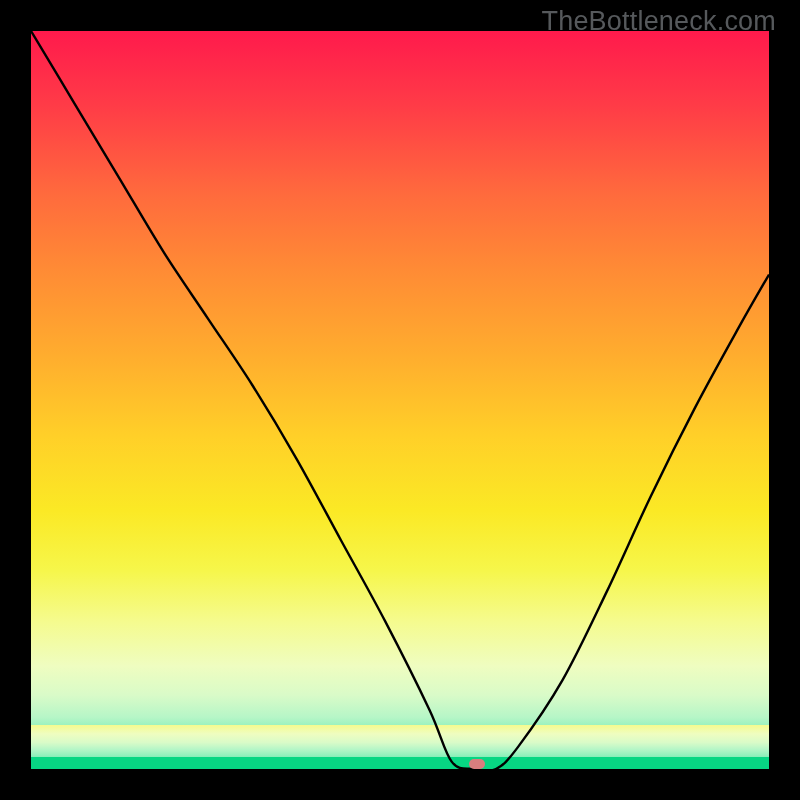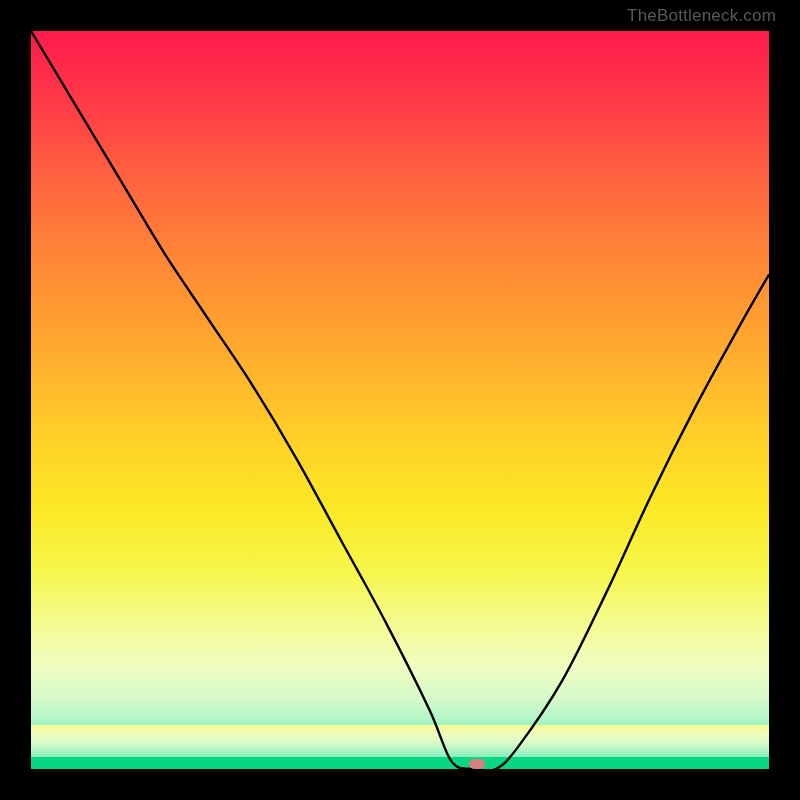--- a/index.html
+++ b/index.html
@@ -82,21 +82,21 @@
     position: absolute;
     inset: 0;
     width: 100%;
     height: 100%;
   }
   .watermark {
     position: absolute;
     top: 6px;
     right: 24px;
     font-family: Arial, Helvetica, sans-serif;
-    font-size: 17px;
+    font-size: 27px;
     color: #56595c;
     letter-spacing: 0.2px;
     font-weight: 500;
   }
 </style>
 </head>
 <body>
 
 <div class="viewport">
 

